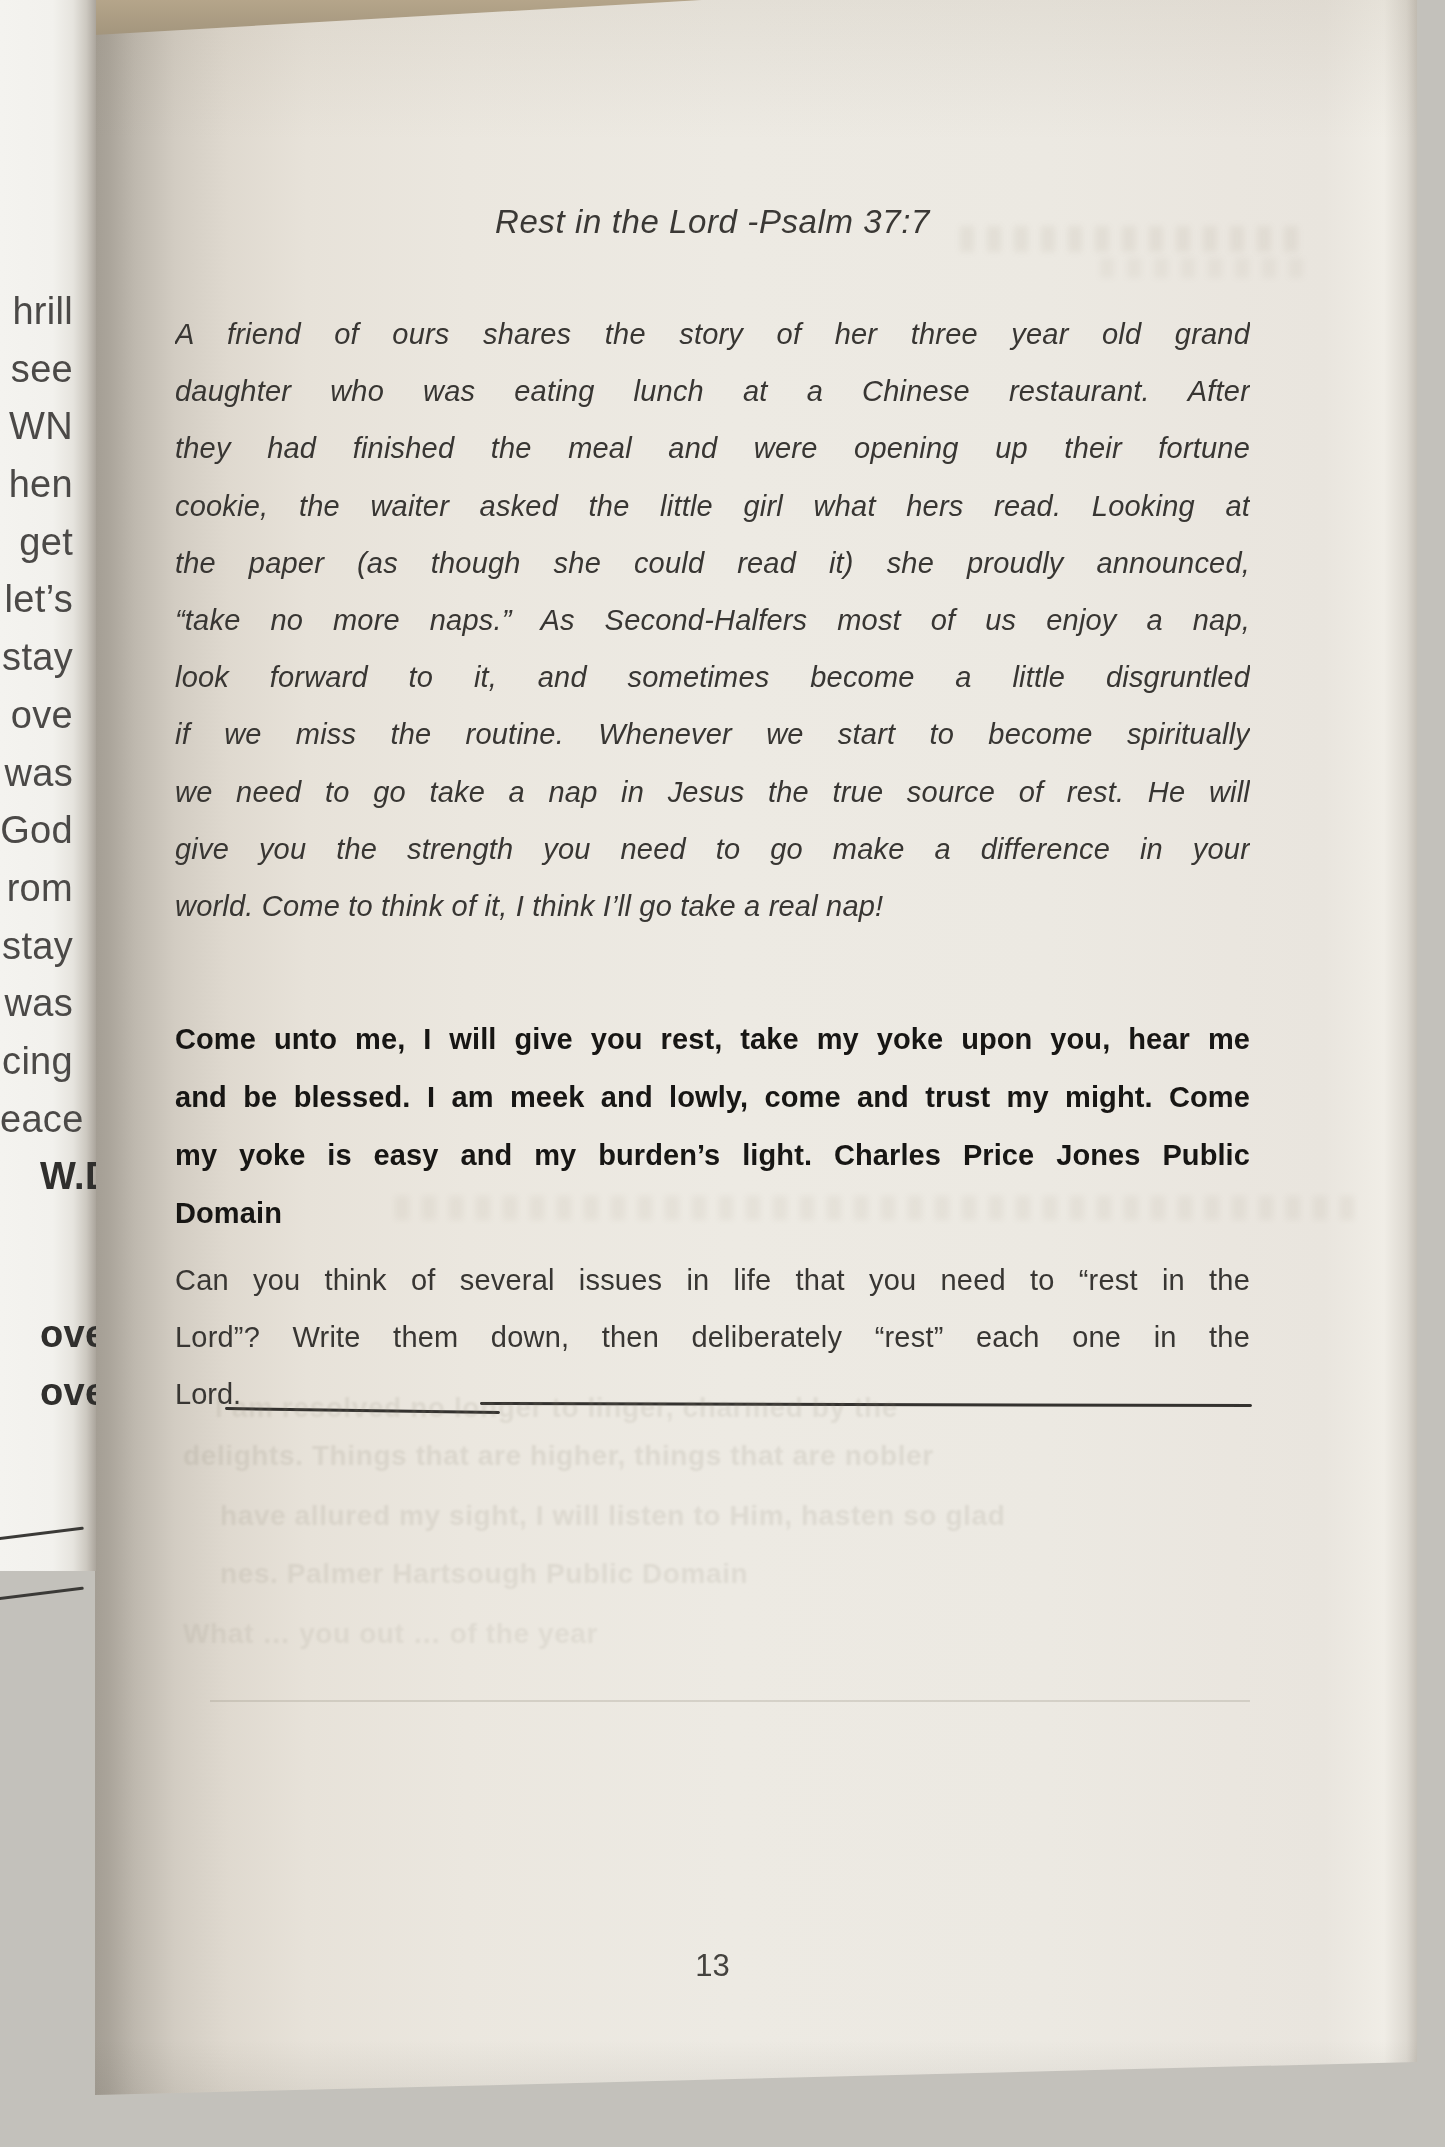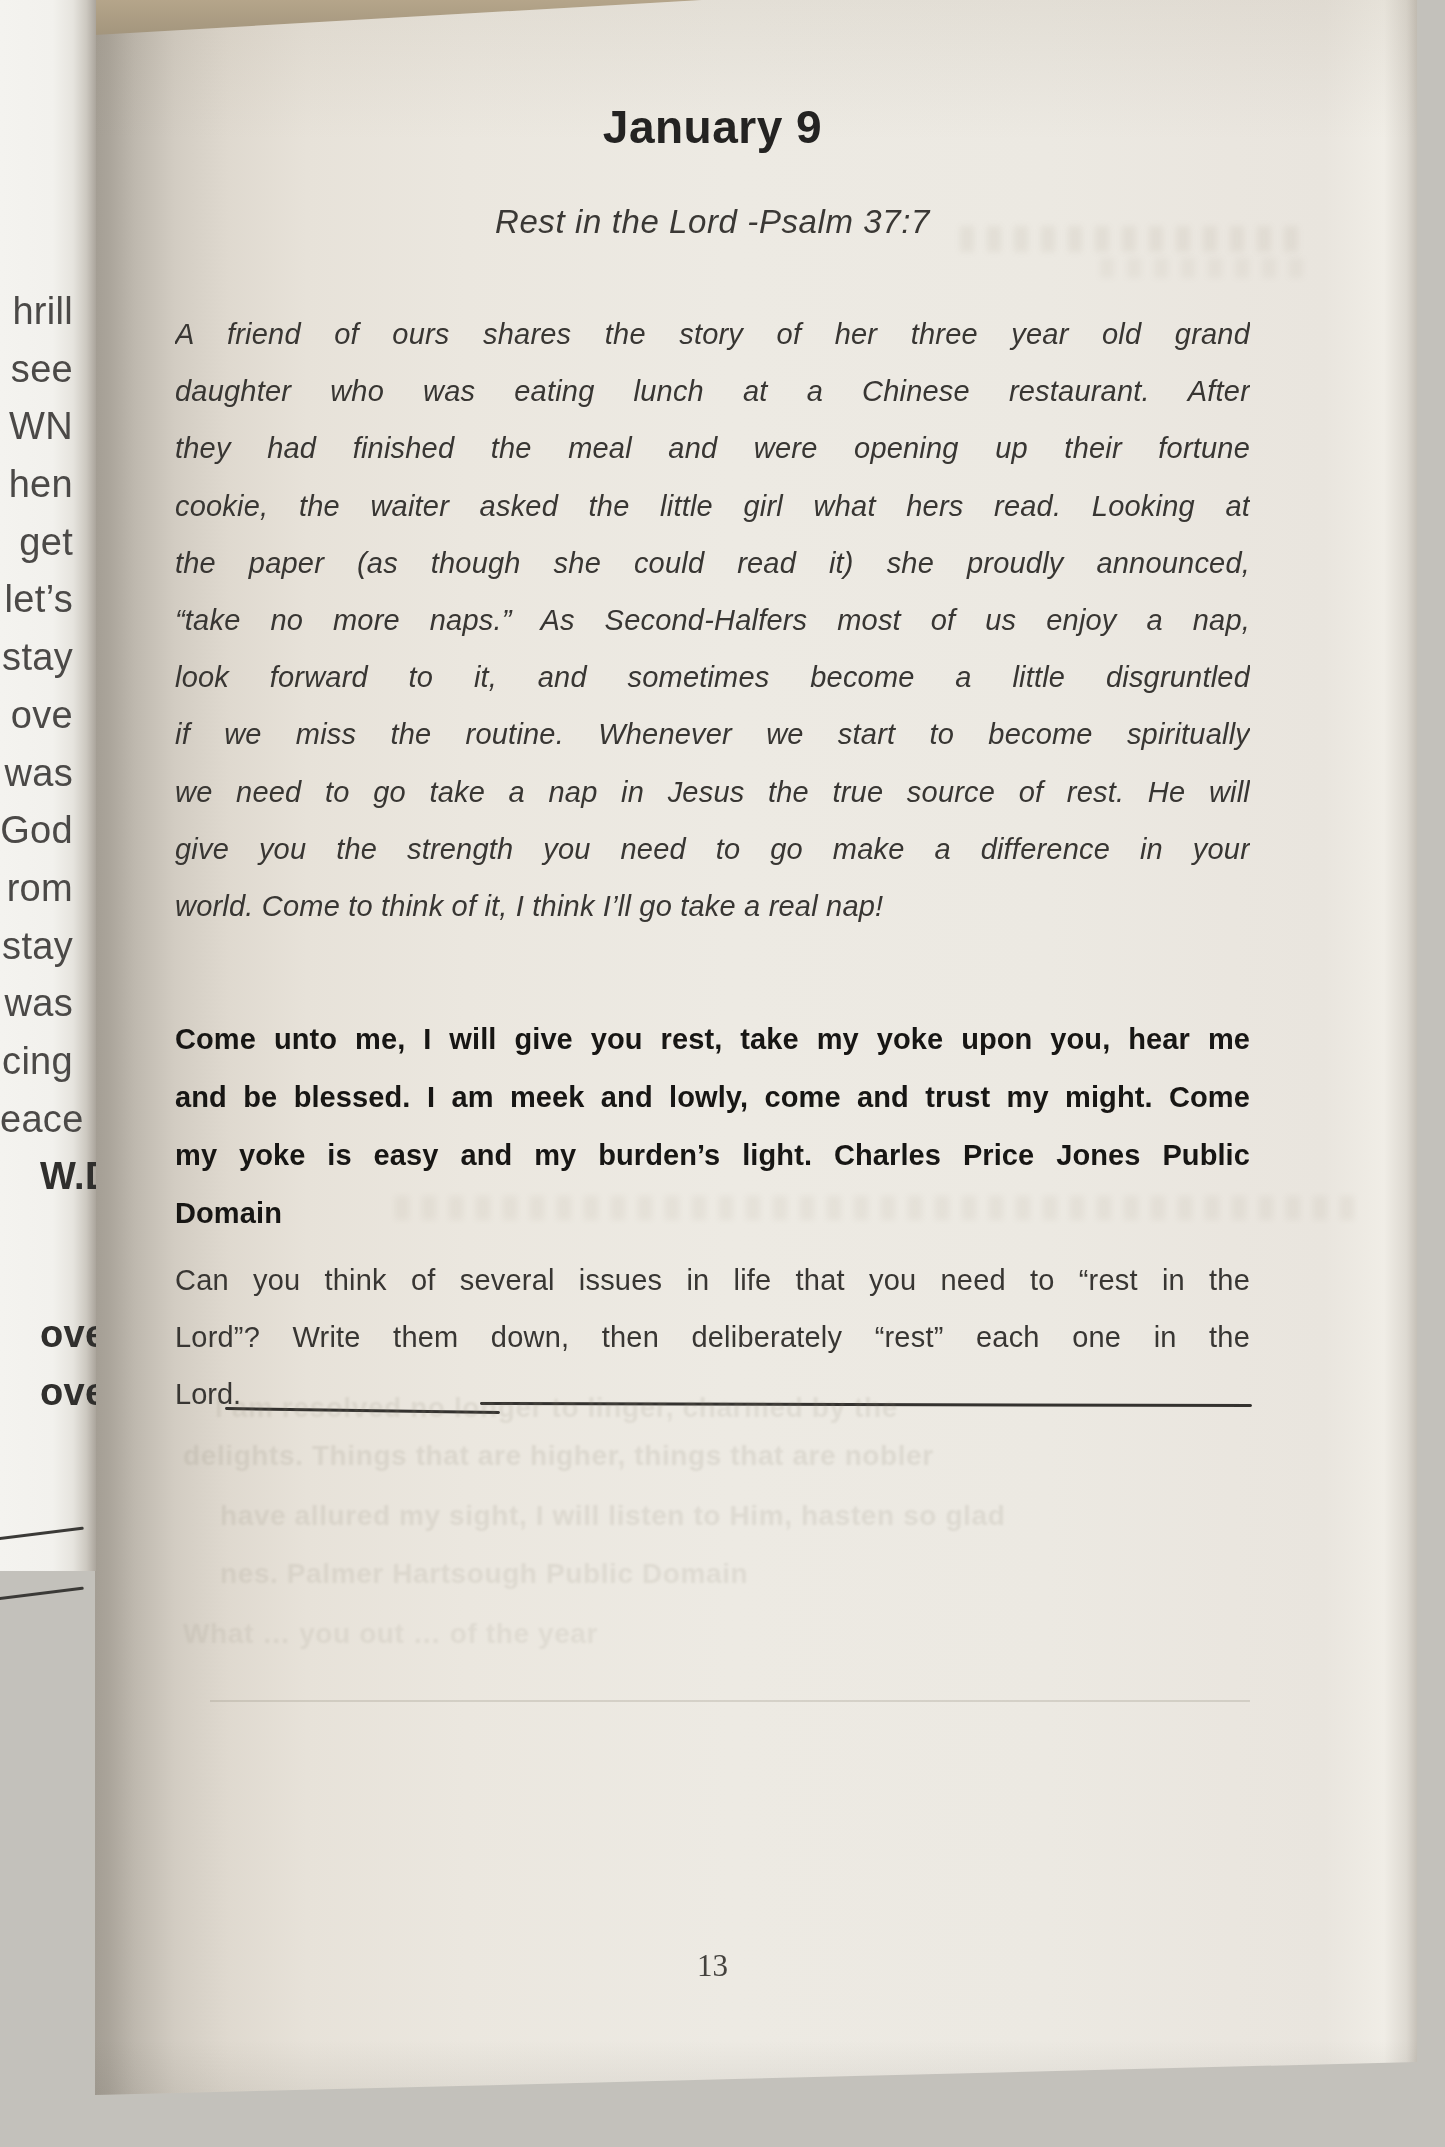--- a/index.html
+++ b/index.html
@@ -67,21 +67,21 @@
   .g5{left:88px;top:1618px;opacity:.13;}
   .ghost-rule{position:absolute;left:115px;top:1700px;width:1040px;height:2px;
     background:#8f8979;opacity:.25;filter:blur(.6px);}
   .ghost-smudge{position:absolute;filter:blur(3px);
     background:repeating-linear-gradient(90deg,rgba(150,138,115,.30) 0 14px,rgba(150,138,115,0) 14px 27px);}
   .s1{left:865px;top:226px;width:340px;height:26px;opacity:.35;}
   .s1b{left:1005px;top:258px;width:210px;height:20px;opacity:.25;}
   .s2{left:300px;top:1196px;width:960px;height:24px;opacity:.30;}
 
   .page-number{position:absolute;left:80px;top:1948px;width:1075px;text-align:center;
-    font-family:Liberation Serif, serif;font-size:31px;color:#44423e;}
+    font-family:Liberation Sans, sans-serif;font-size:31px;color:#44423e;}
 </style>
 </head>
 <body>
 
 <div class="scene">
 
   <div class="table-bottom"></div>
   <div class="table-wedge"></div>
 
   <div class="left-page">
@@ -104,21 +104,20 @@
         <div class="frag bold">W.D.</div>
         <div class="frag bold gap">ove.</div>
         <div class="frag bold last-line">ove.</div>
       </div>
     <div class="left-rule lr1"></div>
     <div class="left-rule lr2"></div>
   </div>
 
   <div class="right-page">
 
-    <h1 class="page-title">January 9</h1>
 
     <div class="subtitle">Rest in the Lord -Psalm 37:7</div>
 
     <div class="para body1">
         <div class="line">A friend of ours shares the story of her three year old grand</div>
         <div class="line">daughter who was eating lunch at a Chinese restaurant. After</div>
         <div class="line">they had finished the meal and were opening up their fortune</div>
         <div class="line">cookie, the waiter asked the little girl what hers read. Looking at</div>
         <div class="line">the paper (as though she could read it) she proudly announced,</div>
         <div class="line">“take no more naps.” As Second-Halfers most of us enjoy a nap,</div>

